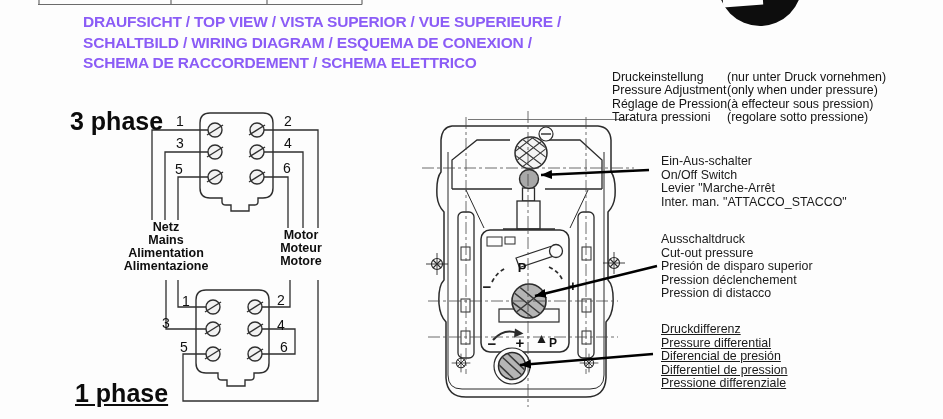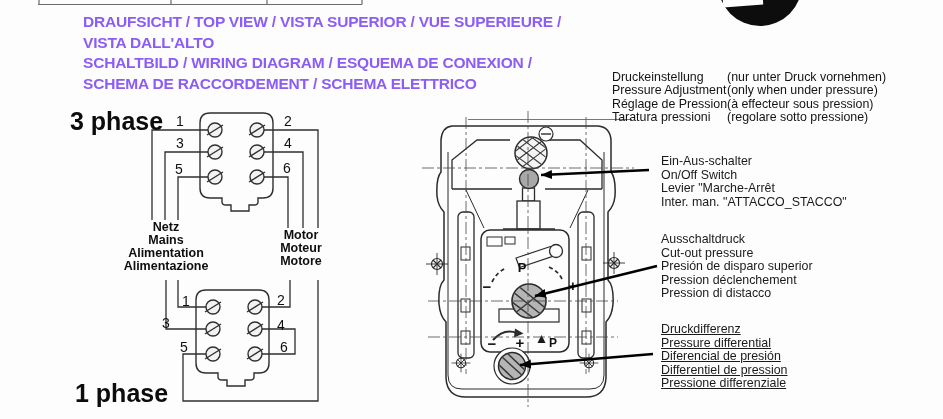--- a/index.html
+++ b/index.html
@@ -13,21 +13,21 @@
   .pa-block{left:612px;top:71px;font-size:12.4px;line-height:13.3px;}
   .pa-row{display:flex;}
   .pa-label{font-weight:normal;width:115px;flex:0 0 115px;}
   .pa-note{font-weight:normal;}
   .callout{font-size:12.4px;line-height:13.5px;color:#1a1a1a;}
   .co-a{left:661px;top:155px;}
   .co-b{left:661px;top:233px;}
   .co-c{left:661px;top:323px;text-decoration:underline;}
   .phase{font-weight:bold;font-size:25px;color:#0c0c0c;}
   .ph3{left:70px;top:107px;}
-  .ph1{left:75px;top:379px;}
+  .ph1{left:75px;top:379px;text-decoration:underline;}
   .wlabel{font-weight:bold;font-size:12.5px;line-height:13px;text-align:center;color:#0e0e0e;}
   .netz{left:116px;top:221px;width:100px;}
   .motor{left:261px;top:229px;width:80px;}
   .tnum{font-size:14px;line-height:14px;width:14px;text-align:center;color:#101010;}
 </style>
 </head>
 <body>
 
 <div class="canvas">
 
@@ -212,21 +212,20 @@
 
     <g stroke="#000" stroke-width="2.4" fill="none">
       <path d="M649,170 L541,175" marker-end="url(#arrh)"></path>
       <path d="M657,266 L535,296" marker-end="url(#arrh)"></path>
       <path d="M653,354 L520,365" marker-end="url(#arrh)"></path>
     </g>
   </svg>
 
   <div class="abs title">
     <div>DRAUFSICHT / TOP VIEW / VISTA SUPERIOR / VUE SUPERIEURE /</div>
-    <div>VISTA DALL'ALTO</div>
     <div>SCHALTBILD / WIRING DIAGRAM / ESQUEMA DE CONEXION /</div>
     <div>SCHEMA DE RACCORDEMENT / SCHEMA ELETTRICO</div>
   </div>
 
   <div class="abs pa-block">
     <div class="pa-row">
       <span class="pa-label">Druckeinstellung</span>
       <span class="pa-note">(nur unter Druck vornehmen)</span>
     </div>
     <div class="pa-row">

